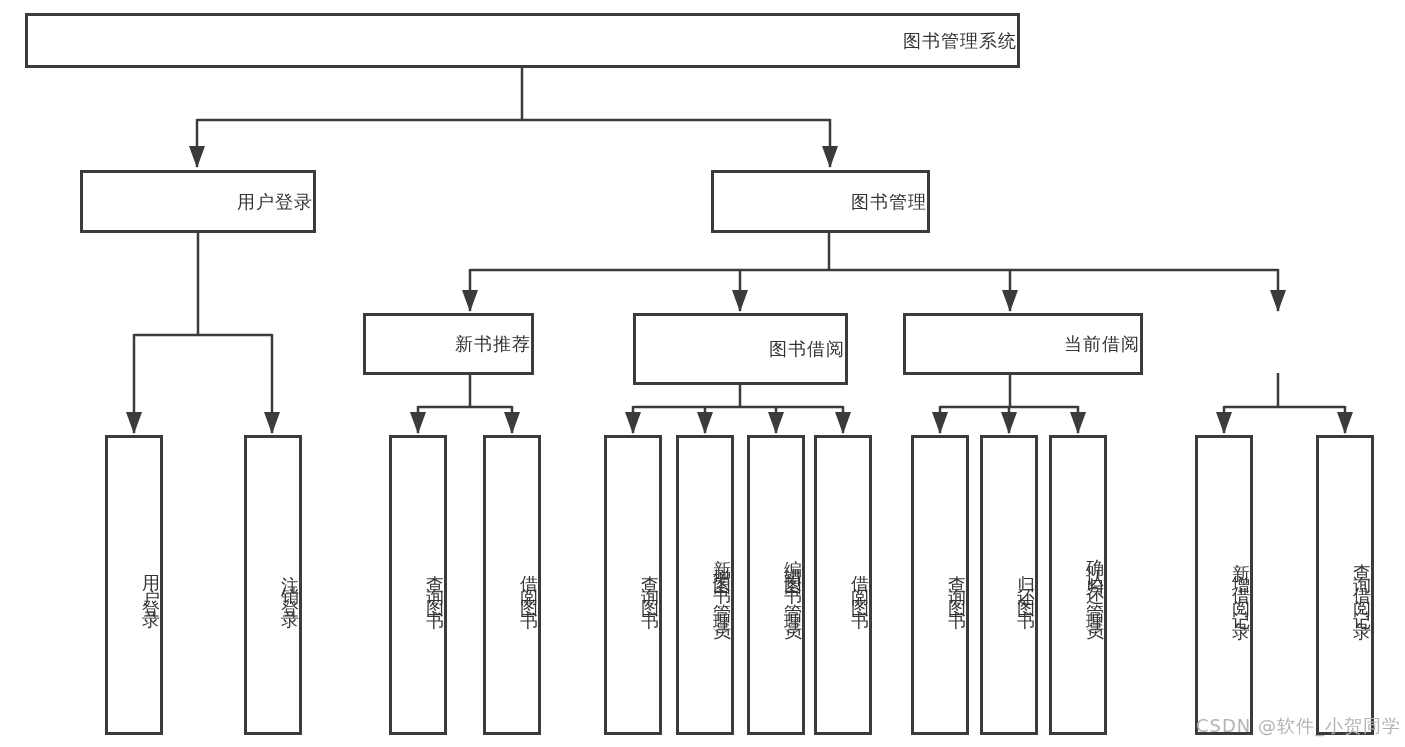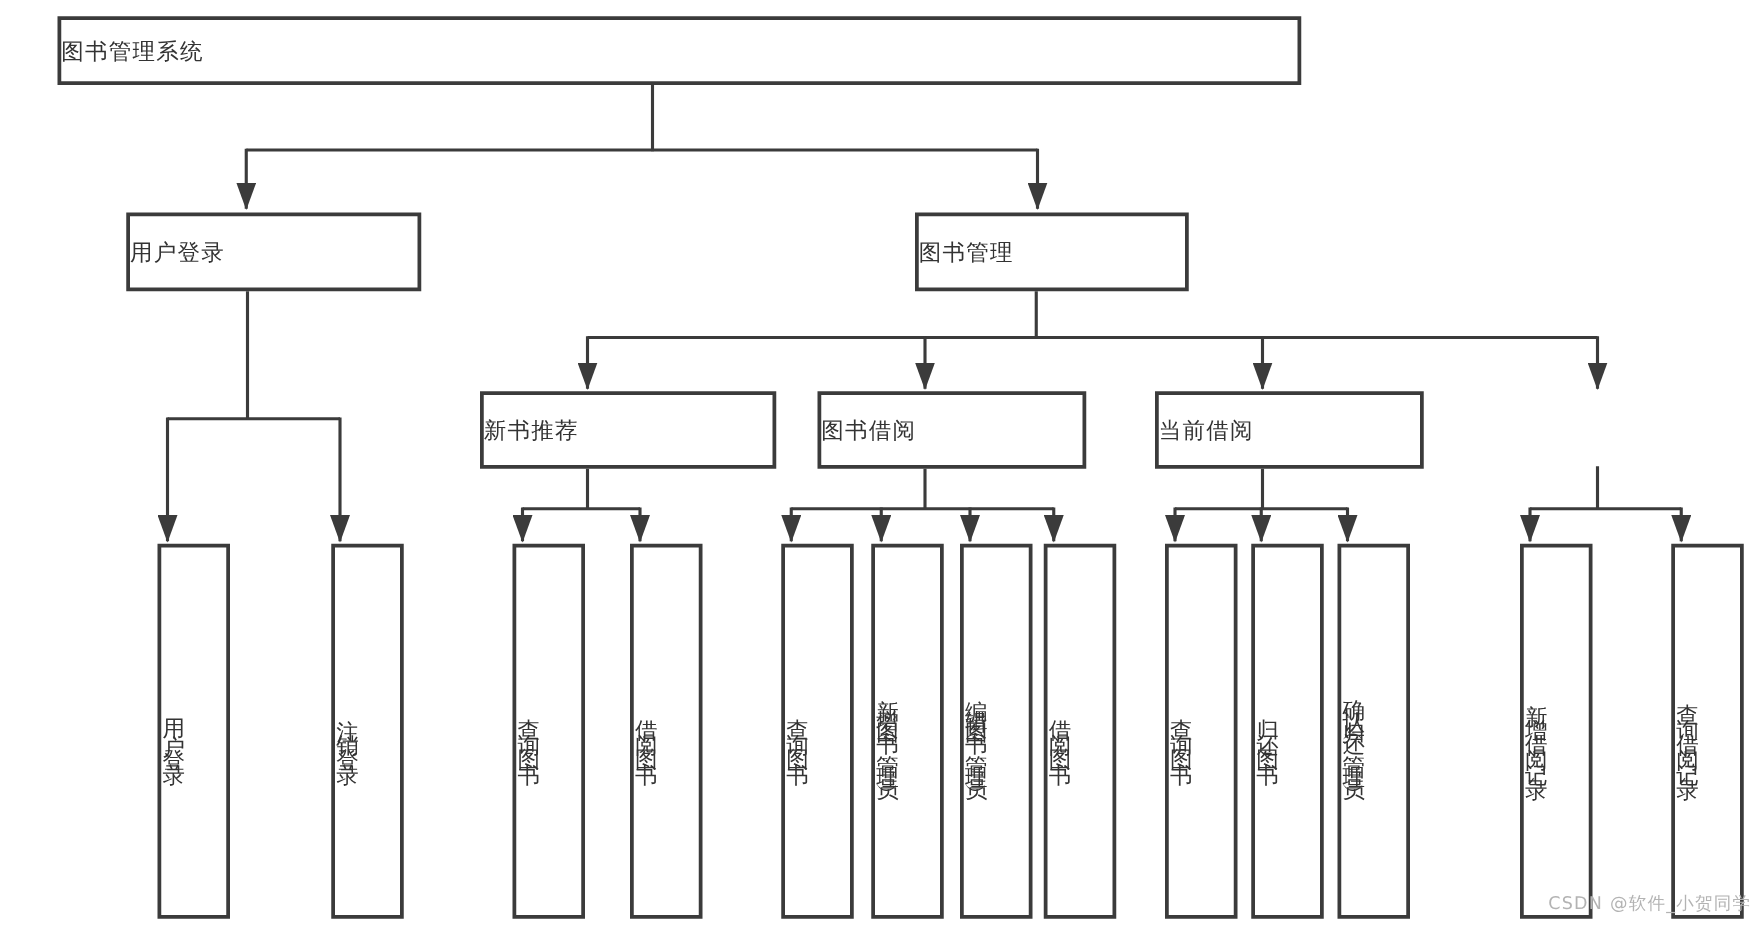--- a/index.html
+++ b/index.html
@@ -25,39 +25,38 @@
     pointer-events:none;
   }
   .connectors line{stroke:var(--line);stroke-width:2.5;}
   .connectors .arrowhead{fill:var(--line);}
   .box{
     position:absolute;
     box-sizing:border-box;
     border:3px solid var(--line);
     background:#fff;
     color:var(--text);
-    display:flex;align-items:center;justify-content:flex-start;
+    display:flex;align-items:center;justify-content:flex-end;
     font-size:18px;
     letter-spacing:1px;
     text-align:center;
-    margin-left:21px;
   }
   .leaf .vtext{
     writing-mode:vertical-rl;
     text-orientation:mixed;
     letter-spacing:12px;
     line-height:1;
     font-size:18px;
     color:var(--text);
   }
   .leaf .vtext.tight{letter-spacing:9px;}
   .watermark{
     position:absolute;
     top:714px;right:4px;
-    font-size:14px;
+    font-size:18px;
     color:var(--watermark);
     letter-spacing:1px;
     z-index:5;
     white-space:nowrap;
   }
 </style>
 </head>
 <body>
 
 <div class="canvas">
@@ -114,27 +113,27 @@
     <span>图书管理系统</span>
   </div>
 
   <div class="box" style="left:80px;top:170px;width:236px;height:63px">
     <span>用户登录</span>
   </div>
   <div class="box" style="left:711px;top:170px;width:219px;height:63px">
     <span>图书管理</span>
   </div>
 
-  <div class="box" style="left:363px;top:313px;width:237px;height:62px">
+  <div class="box" style="left:363px;top:313px;width:171px;height:62px">
     <span>新书推荐</span>
   </div>
-  <div class="box" style="left:633px;top:313px;width:215px;height:62px">
+  <div class="box" style="left:633px;top:313px;width:215px;height:72px">
     <span>图书借阅</span>
   </div>
-  <div class="box" style="left:903px;top:313px;width:215px;height:62px">
+  <div class="box" style="left:903px;top:313px;width:240px;height:62px">
     <span>当前借阅</span>
   </div>
 
   <div class="box leaf" style="left:105px;top:435px;width:58px;height:300px">
     <span class="vtext">用户登录</span>
   </div>
   <div class="box leaf" style="left:244px;top:435px;width:58px;height:300px">
     <span class="vtext">注销登录</span>
   </div>
 

